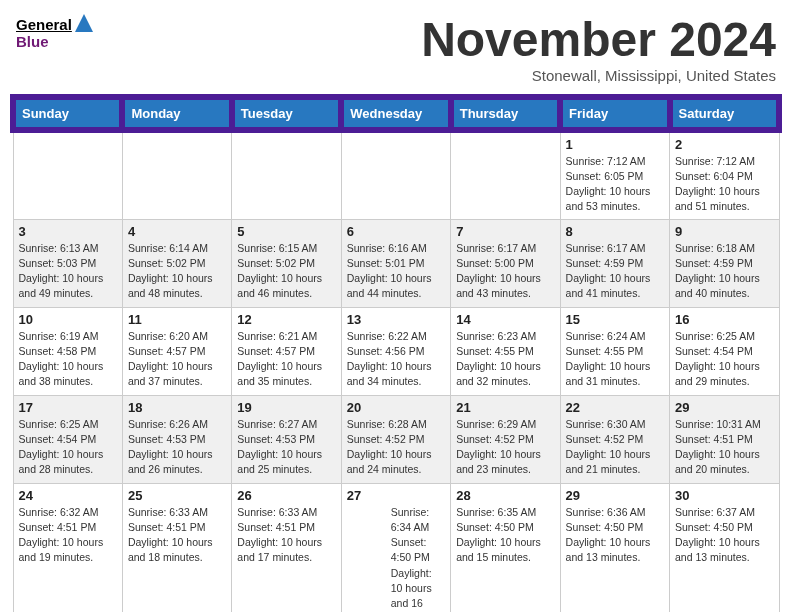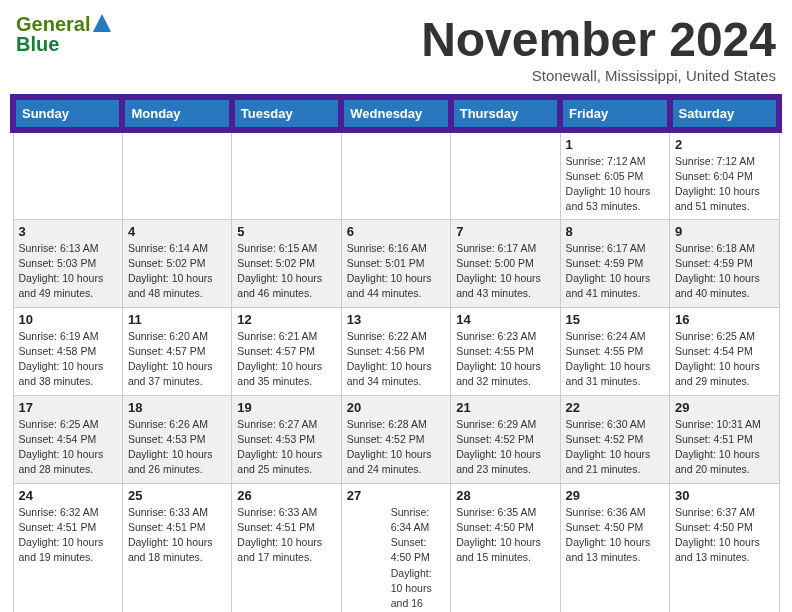--- a/index.html
+++ b/index.html
@@ -16,29 +16,30 @@
       align-items: flex-start;
       margin-bottom: 6px;
       padding: 4px 6px;
     }
     .logo {
       display: flex;
       flex-direction: column;
       align-items: flex-start;
     }
     .logo-general {
-      font-size: 20px;
-      font-weight: bold;
-      color: #4d7c0f;
+      font-size: 15px;
+      font-weight: bold;
+      color: #000000;
       line-height: 1;
+      text-decoration: underline;
     }
     .logo-blue {
-      font-size: 20px;
-      font-weight: bold;
-      color: #15803d;
+      font-size: 15px;
+      font-weight: bold;
+      color: #701a75;
       line-height: 1;
     }
     .title-block {
       text-align: right;
     }
     .month-title {
       font-size: 48px;
       font-weight: bold;
       color: #333;
       line-height: 1.1;

